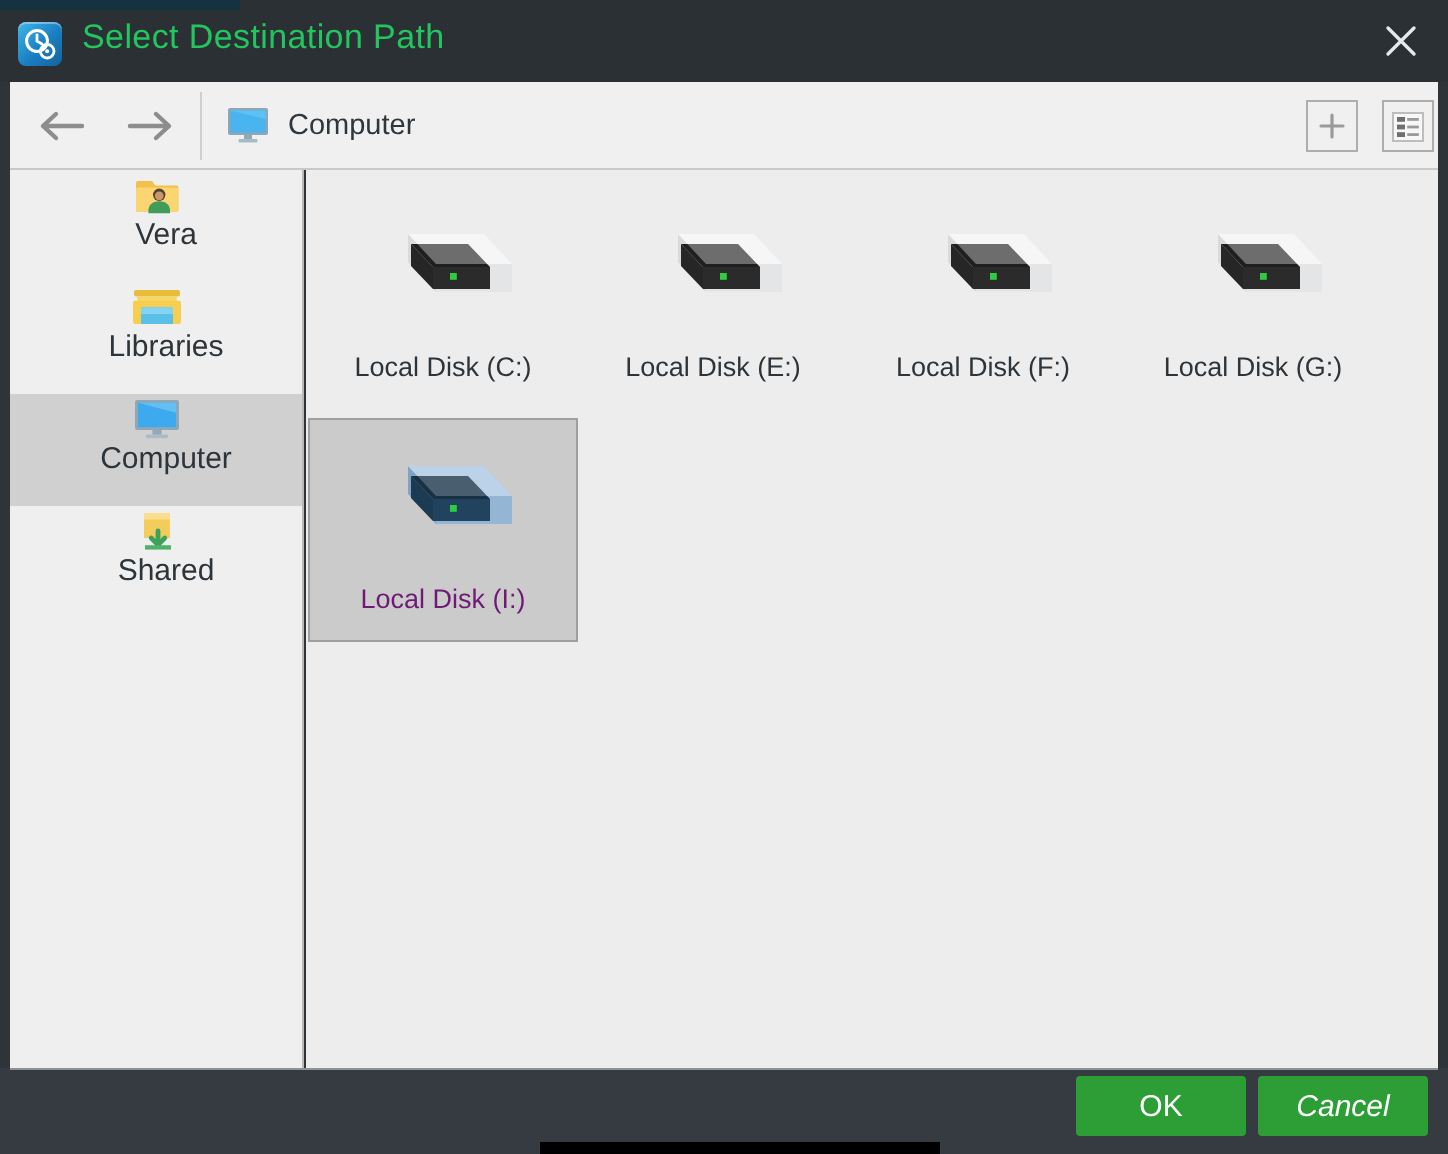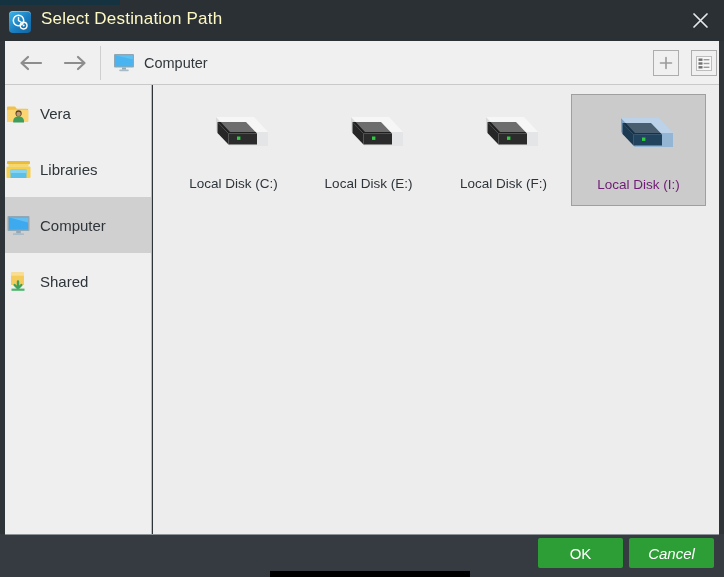--- a/index.html
+++ b/index.html
@@ -45,21 +45,21 @@
     width: 22px; height: 22px;
     border-radius: 4px;
     background: linear-gradient(135deg, #3fb6e8 0%, #1a7fc1 55%, #13639e 100%);
     box-shadow: inset 0 1px 0 rgba(255,255,255,.35);
   }
   #title-icon svg { display:block; }
   #title-text {
     position: absolute;
     left: 41px; top: 9px;
     font-size: 17px;
-    color: #fef9c3;
+    color: #22c55e;
     letter-spacing: .2px;
     white-space: nowrap;
   }
   #close-btn {
     position: absolute;
     right: 0; top: 0;
     width: 48px; height: 41px;
     display: flex; align-items: center; justify-content: center;
     cursor: pointer;
   }
@@ -126,22 +126,24 @@
     height: 449px;
     background: #efefef;
     border-right: 1px solid #b9b9b9;
     box-sizing: border-box;
   }
   .side-item {
     position: relative;
     height: 56px;
     display: flex;
     align-items: center;
+    padding-left: 10px;
     box-sizing: border-box;
     cursor: pointer;
+    flex-direction: column;
   }
   .side-item.selected { background: #d0d0d0; }
   .side-icon {
     width: 26px; height: 24px;
     margin-right: 9px;
     display: flex; align-items: center; justify-content: center;
     flex: 0 0 auto;
   }
   .side-icon svg { display:block; }
   .side-label {
@@ -153,21 +155,21 @@
   #content {
     position: absolute;
     left: 153px; top: 85px;
     width: 566px;
     height: 449px;
     background: #ededed;
     overflow: hidden;
   }
   #icon-grid {
     position: relative;
-    padding: 6px 0 0 13px;
+    padding: 6px 0 0 1px;
     display: flex;
     flex-wrap: wrap;
     text-align: center;
   }
   .drive {
     width: 135px;
     height: 112px;
     margin: 3px 0 0 0;
     display: flex;
     flex-direction: column;
@@ -404,20 +406,35 @@
             <path d="M23.5 17 L34.5 28.5 L34.5 39.5 L23.5 28 Z" fill="#262626"></path>
             <path d="M34.5 28.5 L63 28.5 L63 39.5 L34.5 39.5 Z" fill="#2b2b2b"></path>
             <path d="M23.5 17 L52 17 L63 28.5 L34.5 28.5 Z" fill="#1f1f1f"></path>
             <rect x="43" y="31.5" width="3.4" height="3.4" fill="#2ecc40"></rect>
             <path d="M22 12 L60 12 L74 27 L36 27 Z" fill="#ffffff" opacity=".35"></path>
           </svg>
         </span>
         <span class="drive-label">Local Disk (F:)</span>
       </div>
 
+      <div class="drive">
+        <span class="drive-icon">
+          <svg width="80" height="60" viewBox="0 0 80 60">
+            <path d="M22 12 L60 12 L74 27 L36 27 Z" fill="#f1f2f3"></path>
+            <path d="M22 12 L36 27 L36 41 L22 26 Z" fill="#d8dadb"></path>
+            <path d="M36 27 L74 27 L74 41 L36 41 Z" fill="#e3e5e6"></path>
+            <path d="M23.5 17 L34.5 28.5 L34.5 39.5 L23.5 28 Z" fill="#262626"></path>
+            <path d="M34.5 28.5 L63 28.5 L63 39.5 L34.5 39.5 Z" fill="#2b2b2b"></path>
+            <path d="M23.5 17 L52 17 L63 28.5 L34.5 28.5 Z" fill="#1f1f1f"></path>
+            <rect x="43" y="31.5" width="3.4" height="3.4" fill="#2ecc40"></rect>
+            <path d="M22 12 L60 12 L74 27 L36 27 Z" fill="#ffffff" opacity=".35"></path>
+          </svg>
+        </span>
+        <span class="drive-label">Local Disk (G:)</span>
+      </div>
 
 
       <div class="drive selected">
         <span class="drive-icon">
           <svg width="80" height="60" viewBox="0 0 80 60">
             <path d="M22 12 L60 12 L74 27 L36 27 Z" fill="#a9c6e2"></path>
             <path d="M22 12 L36 27 L36 41 L22 26 Z" fill="#7fa3c4"></path>
             <path d="M36 27 L74 27 L74 41 L36 41 Z" fill="#94b5d4"></path>
             <path d="M23.5 17 L34.5 28.5 L34.5 39.5 L23.5 28 Z" fill="#1c3a52"></path>
             <path d="M34.5 28.5 L63 28.5 L63 39.5 L34.5 39.5 Z" fill="#22435e"></path>

